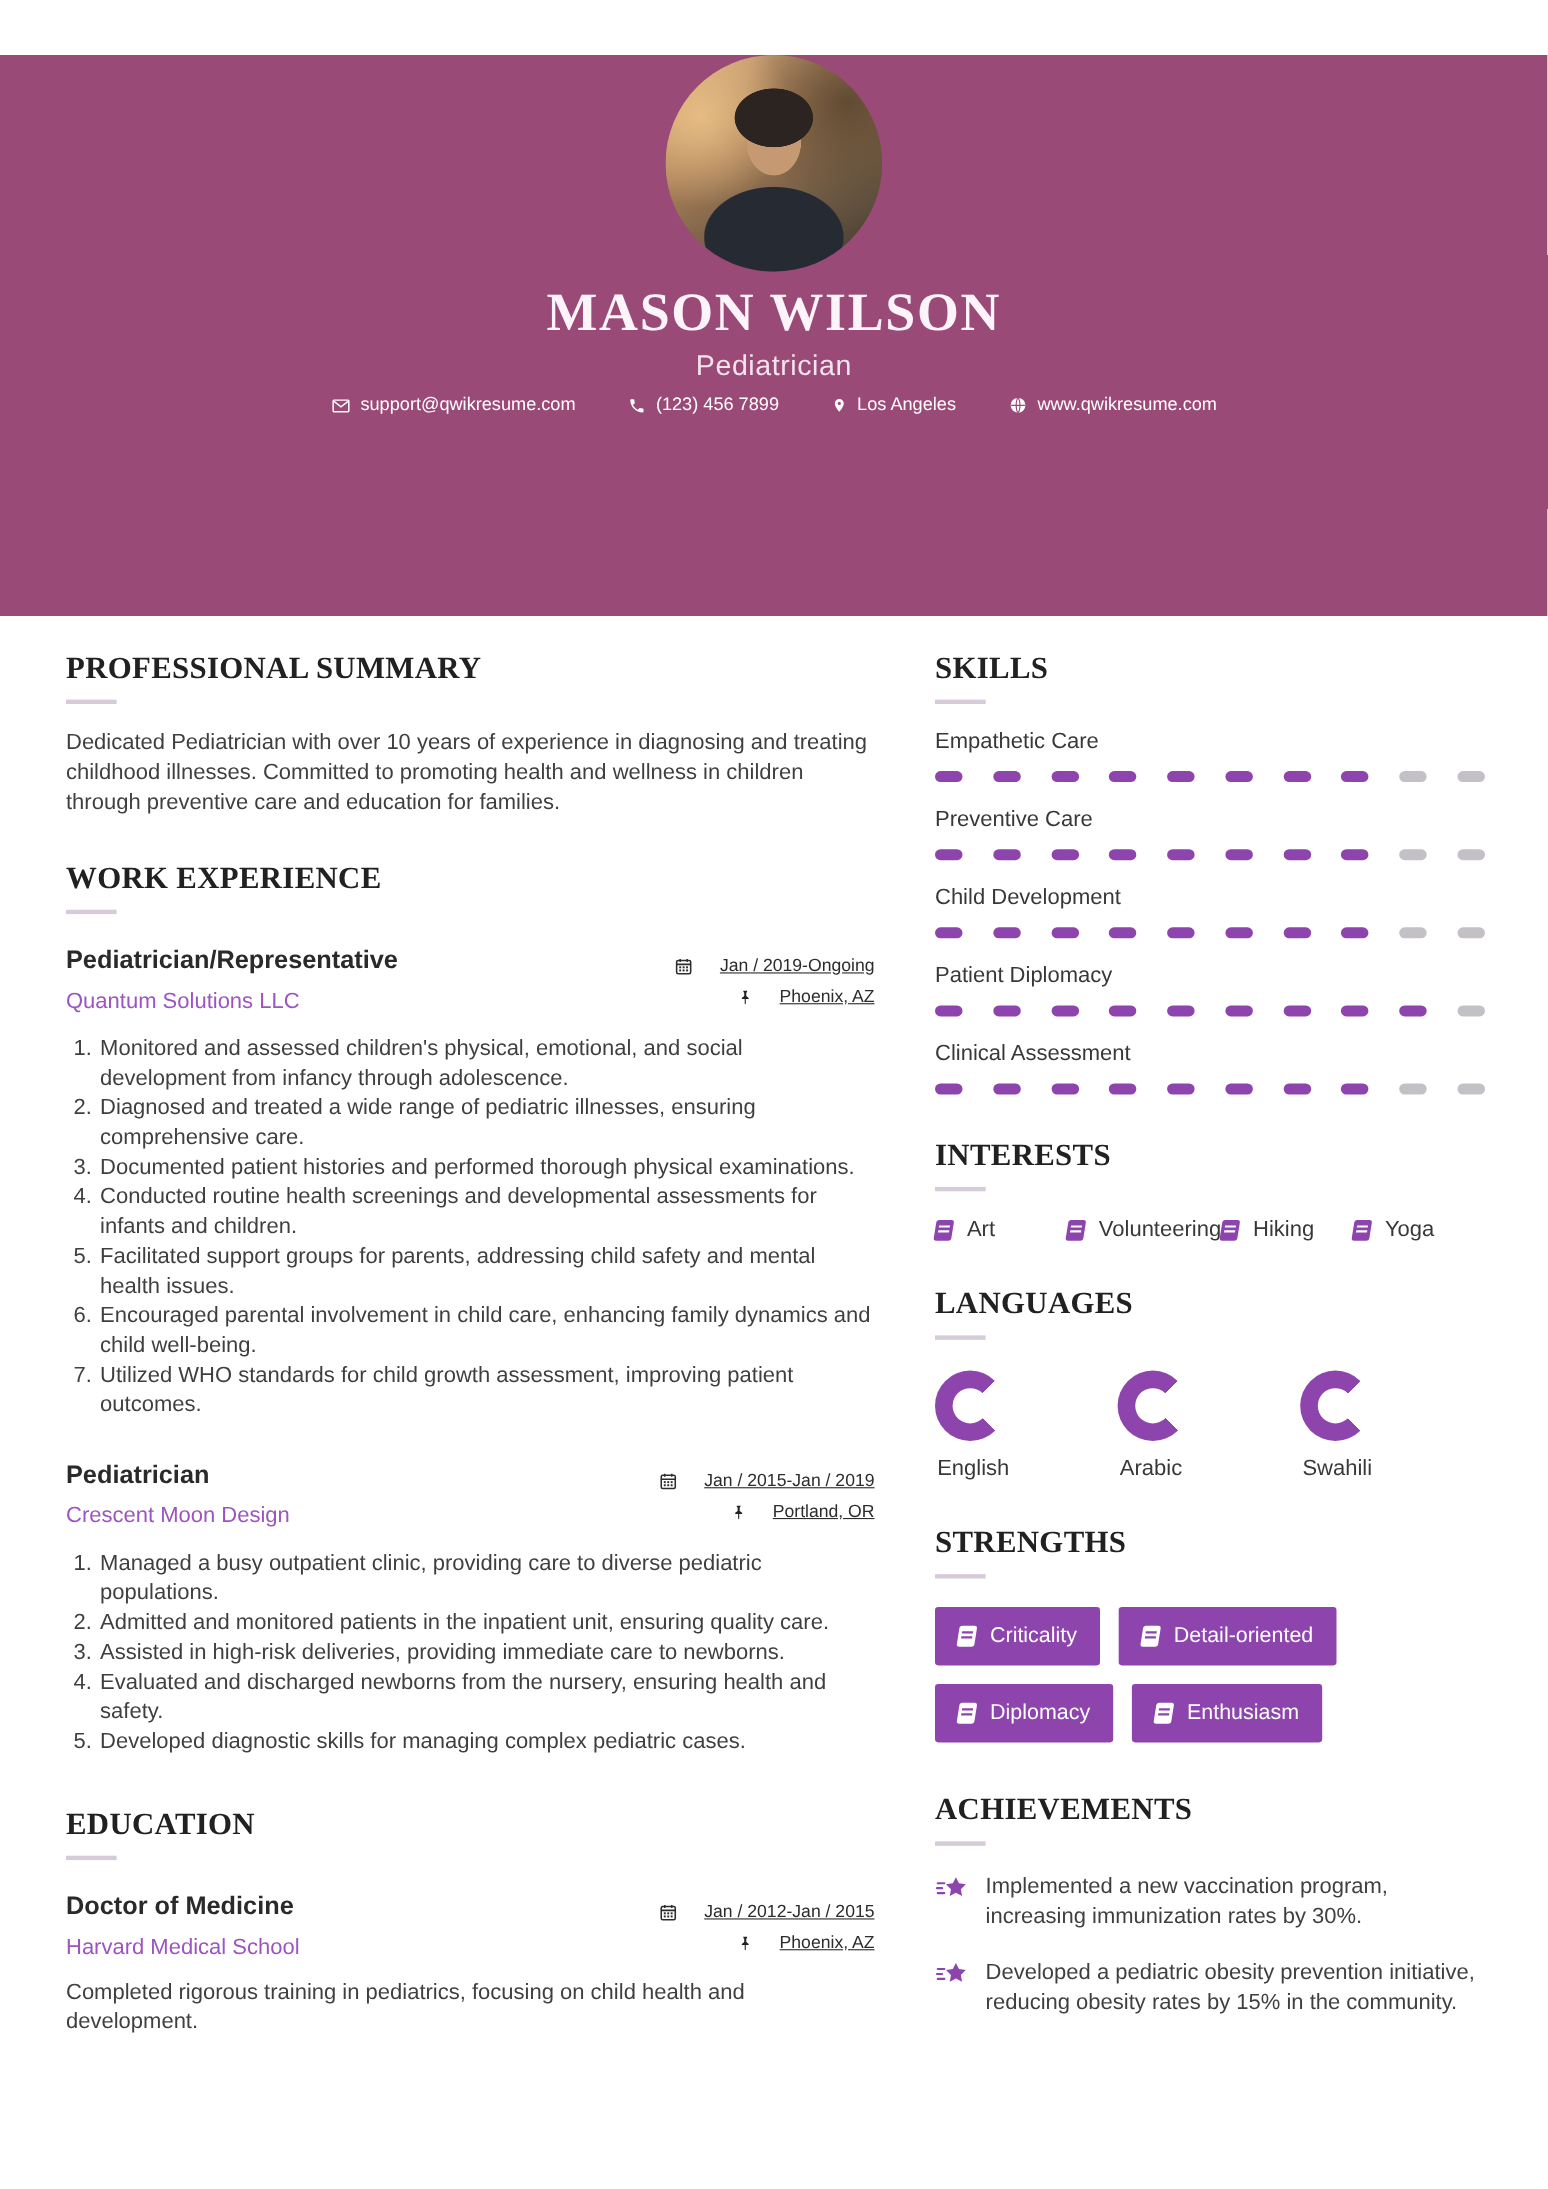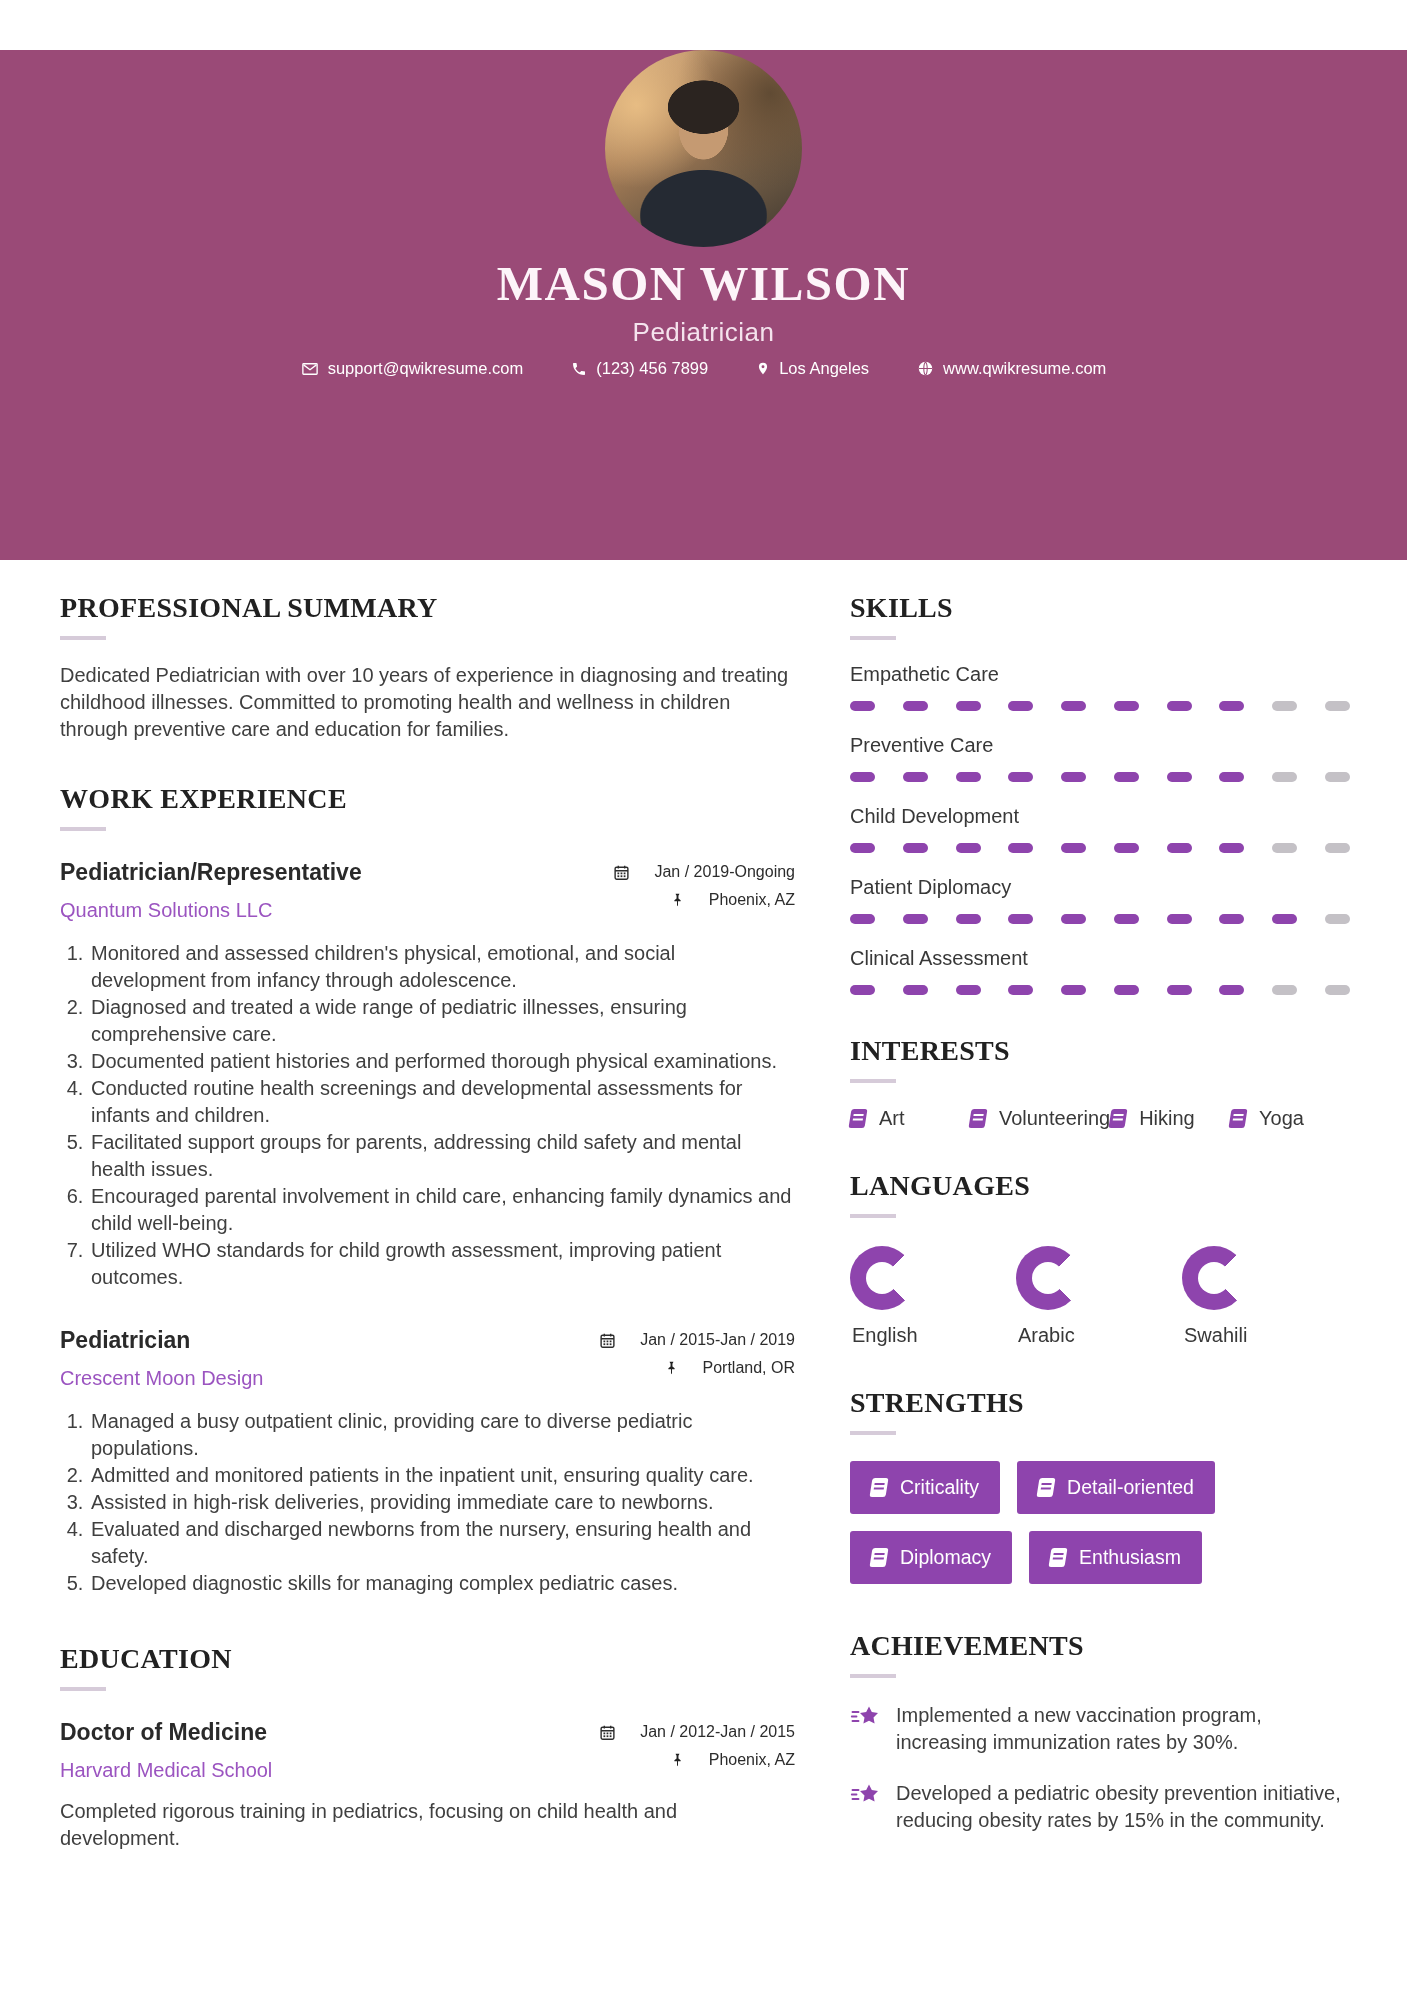--- a/index.html
+++ b/index.html
@@ -42,25 +42,25 @@
   h2.sec{font-family:"Liberation Serif",serif;font-size:28px;line-height:31px;font-weight:700;
          color:var(--ink);letter-spacing:.3px;margin:0;}
   .rule{width:46px;height:4px;background:var(--rule);margin-top:13px;}
 
   .ptext{font-size:20px;line-height:27px;color:var(--body-text);margin:22px 0 0;}
 
   .sec-gap{margin-top:40px;}
 
   
   .job{margin-top:28px;}
-  .jobhead{display:flex;justify-content:space-between;align-items:flex-start;}
+  .jobhead{display:flex;justify-content:space-between;align-items:center;}
   .jtitle{font-size:23px;font-weight:700;color:#2a2a2a;}
   .jcompany{font-size:20px;color:var(--link);margin-top:13px;cursor:pointer;}
   .jmeta{text-align:right;font-size:16px;color:#2c2c2c;padding-top:4px;}
-  .mrow{display:flex;justify-content:flex-end;align-items:center;gap:24px;}
+  .mrow{display:flex;justify-content:flex-end;align-items:center;gap:24px;text-decoration:underline;}
   .mrow + .mrow{margin-top:10px;}
   ol.bullets{margin:18px 0 0;padding-left:29px;font-size:20px;line-height:27px;color:var(--body-text);}
   ol.bullets li{padding-left:2px;}
   .edu-desc{font-size:20px;line-height:27px;margin:16px 0 0;}
 
   
   .skill{margin-top:23px;}
   .slabel{font-size:20px;color:#383838;}
   .dashrow{display:flex;justify-content:space-between;margin-top:15px;}
   .dash{width:25px;height:10px;border-radius:5px;background:var(--dash-off);}

